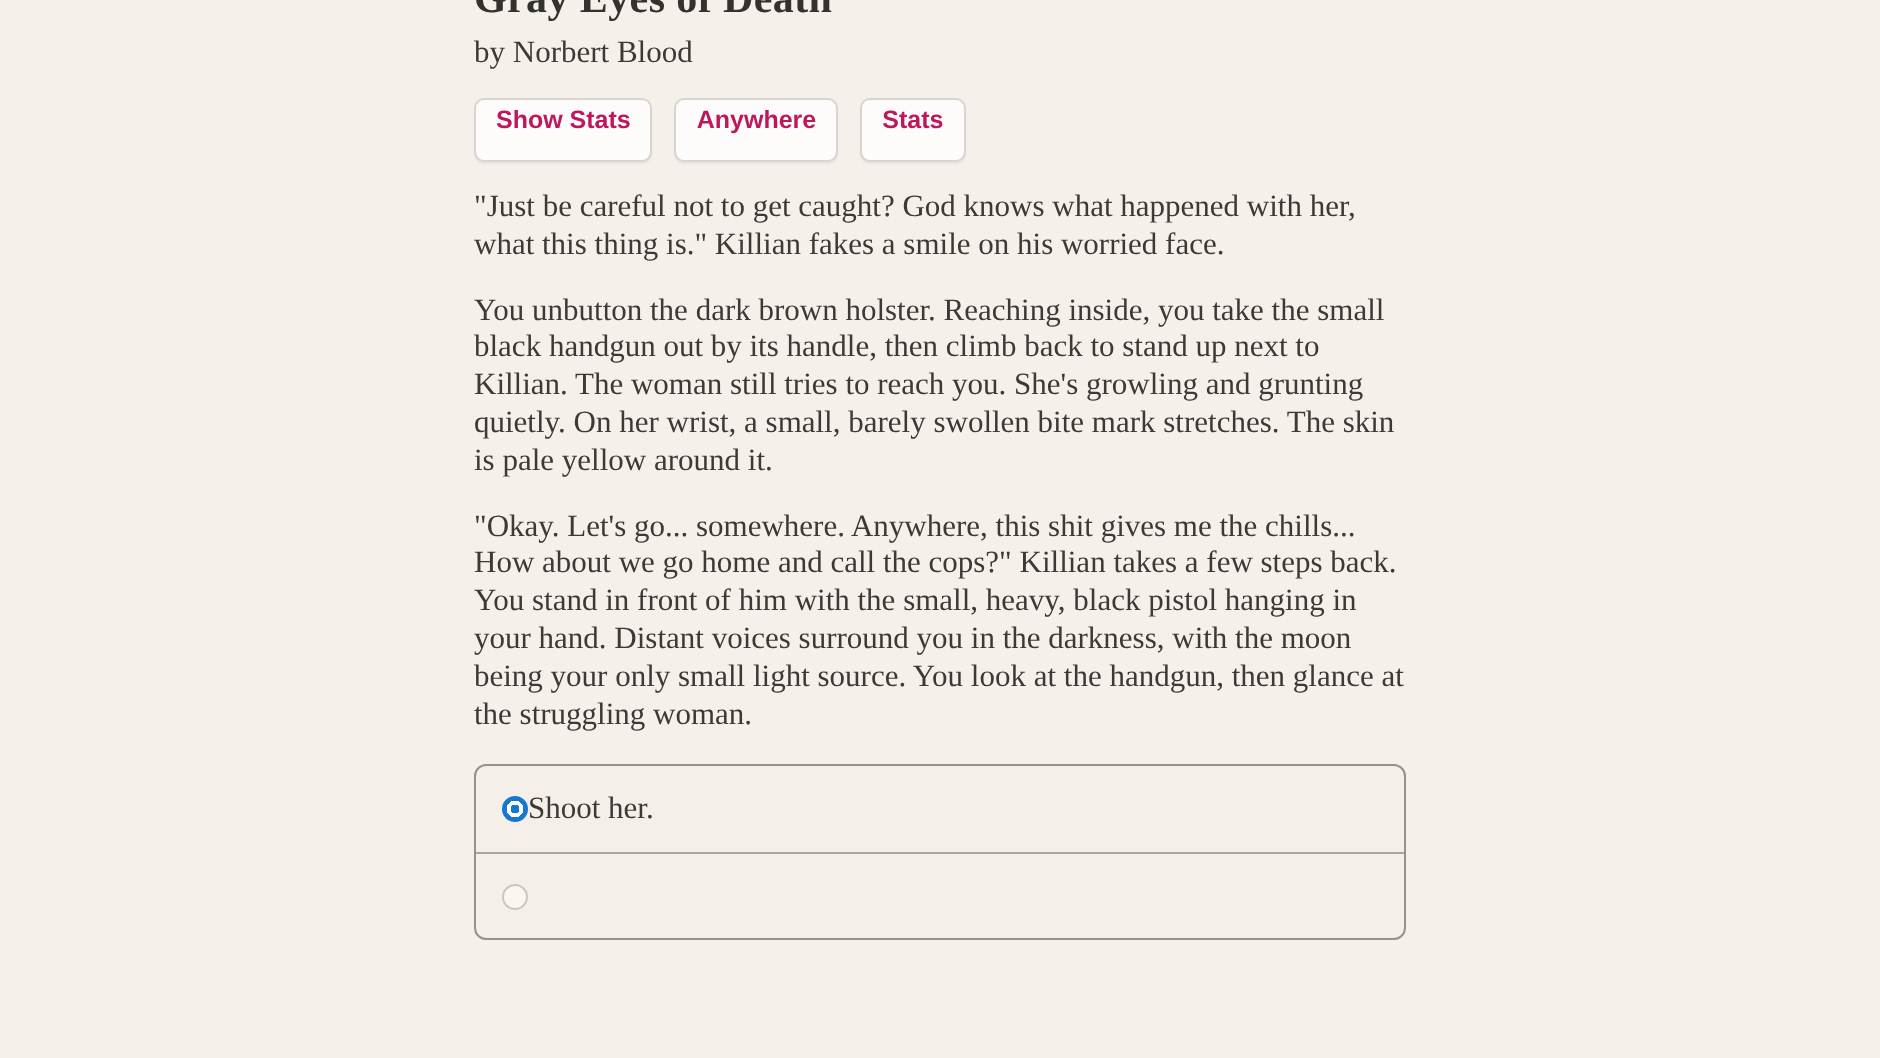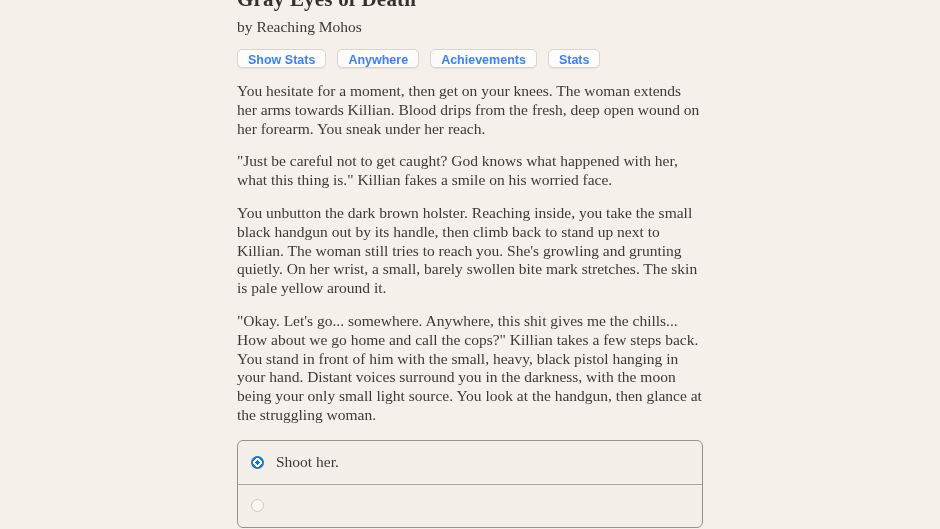--- a/index.html
+++ b/index.html
@@ -30,46 +30,45 @@
   }
   .toolbar {
     display: flex;
     gap: 11px;
     margin-top: 13px;
   }
   .toolbar-btn {
     font-family: "Liberation Sans", sans-serif;
     font-size: 12.5px;
     font-weight: 600;
-    color: #3b82f6;
+    color: #be185d;
     background: #fdfcfa;
     border: 1px solid #d9d4cd;
     border-radius: 5px;
-    padding: 3px 10px 0 10px;
+    padding: 3px 10px 13px 10px;
     box-shadow: 0 1px 1px rgba(0,0,0,0.05);
     cursor: pointer;
     white-space: nowrap;
   }
   .story p {
     font-size: 15.5px;
     line-height: 18.8px;
     margin-top: 14px;
     text-align: left;
   }
   .choice-box {
     margin-top: 15px;
     border: 1px solid #96928b;
     border-radius: 6px;
     background: #f4f0e9;
     overflow: hidden;
   }
   .choice-row {
     display: flex;
     align-items: center;
-    gap: 12px;
     padding: 12px 13px;
     min-height: 43px;
     cursor: pointer;
     text-align: center;
   }
   .choice-row + .choice-row {
     border-top: 1px solid #aaa69f;
   }
   .radio {
     width: 13px; height: 13px;
@@ -89,31 +88,29 @@
     color: #3c3a37;
   }
 </style>
 </head>
 <body>
 
 <div class="page">
 
   <h1 class="game-title">Gray Eyes of Death</h1>
 
-  <div class="game-author">by Reaching Mohos</div>
+  <div class="game-author">by Norbert Blood</div>
 
   <div class="toolbar">
     <button class="toolbar-btn">Show Stats</button>
     <button class="toolbar-btn">Anywhere</button>
-    <button class="toolbar-btn">Achievements</button>
     <button class="toolbar-btn">Stats</button>
   </div>
 
   <div class="story">
-    <p>You hesitate for a moment, then get on your knees. The woman extends her arms towards Killian. Blood drips from the fresh, deep open wound on her forearm. You sneak under her reach.</p>
     <p>"Just be careful not to get caught? God knows what happened with her, what this thing is." Killian fakes a smile on his worried face.</p>
     <p>You unbutton the dark brown holster. Reaching inside, you take the small black handgun out by its handle, then climb back to stand up next to Killian. The woman still tries to reach you. She's growling and grunting quietly. On her wrist, a small, barely swollen bite mark stretches. The skin is pale yellow around it.</p>
     <p>"Okay. Let's go... somewhere. Anywhere, this shit gives me the chills... How about we go home and call the cops?" Killian takes a few steps back. You stand in front of him with the small, heavy, black pistol hanging in your hand. Distant voices surround you in the darkness, with the moon being your only small light source. You look at the handgun, then glance at the struggling woman.</p>
   </div>
 
   <div class="choice-box">
     <div class="choice-row" role="radio" aria-checked="true">
       <span class="radio checked"></span>
       <span class="choice-label">Shoot her.</span>
     </div>

